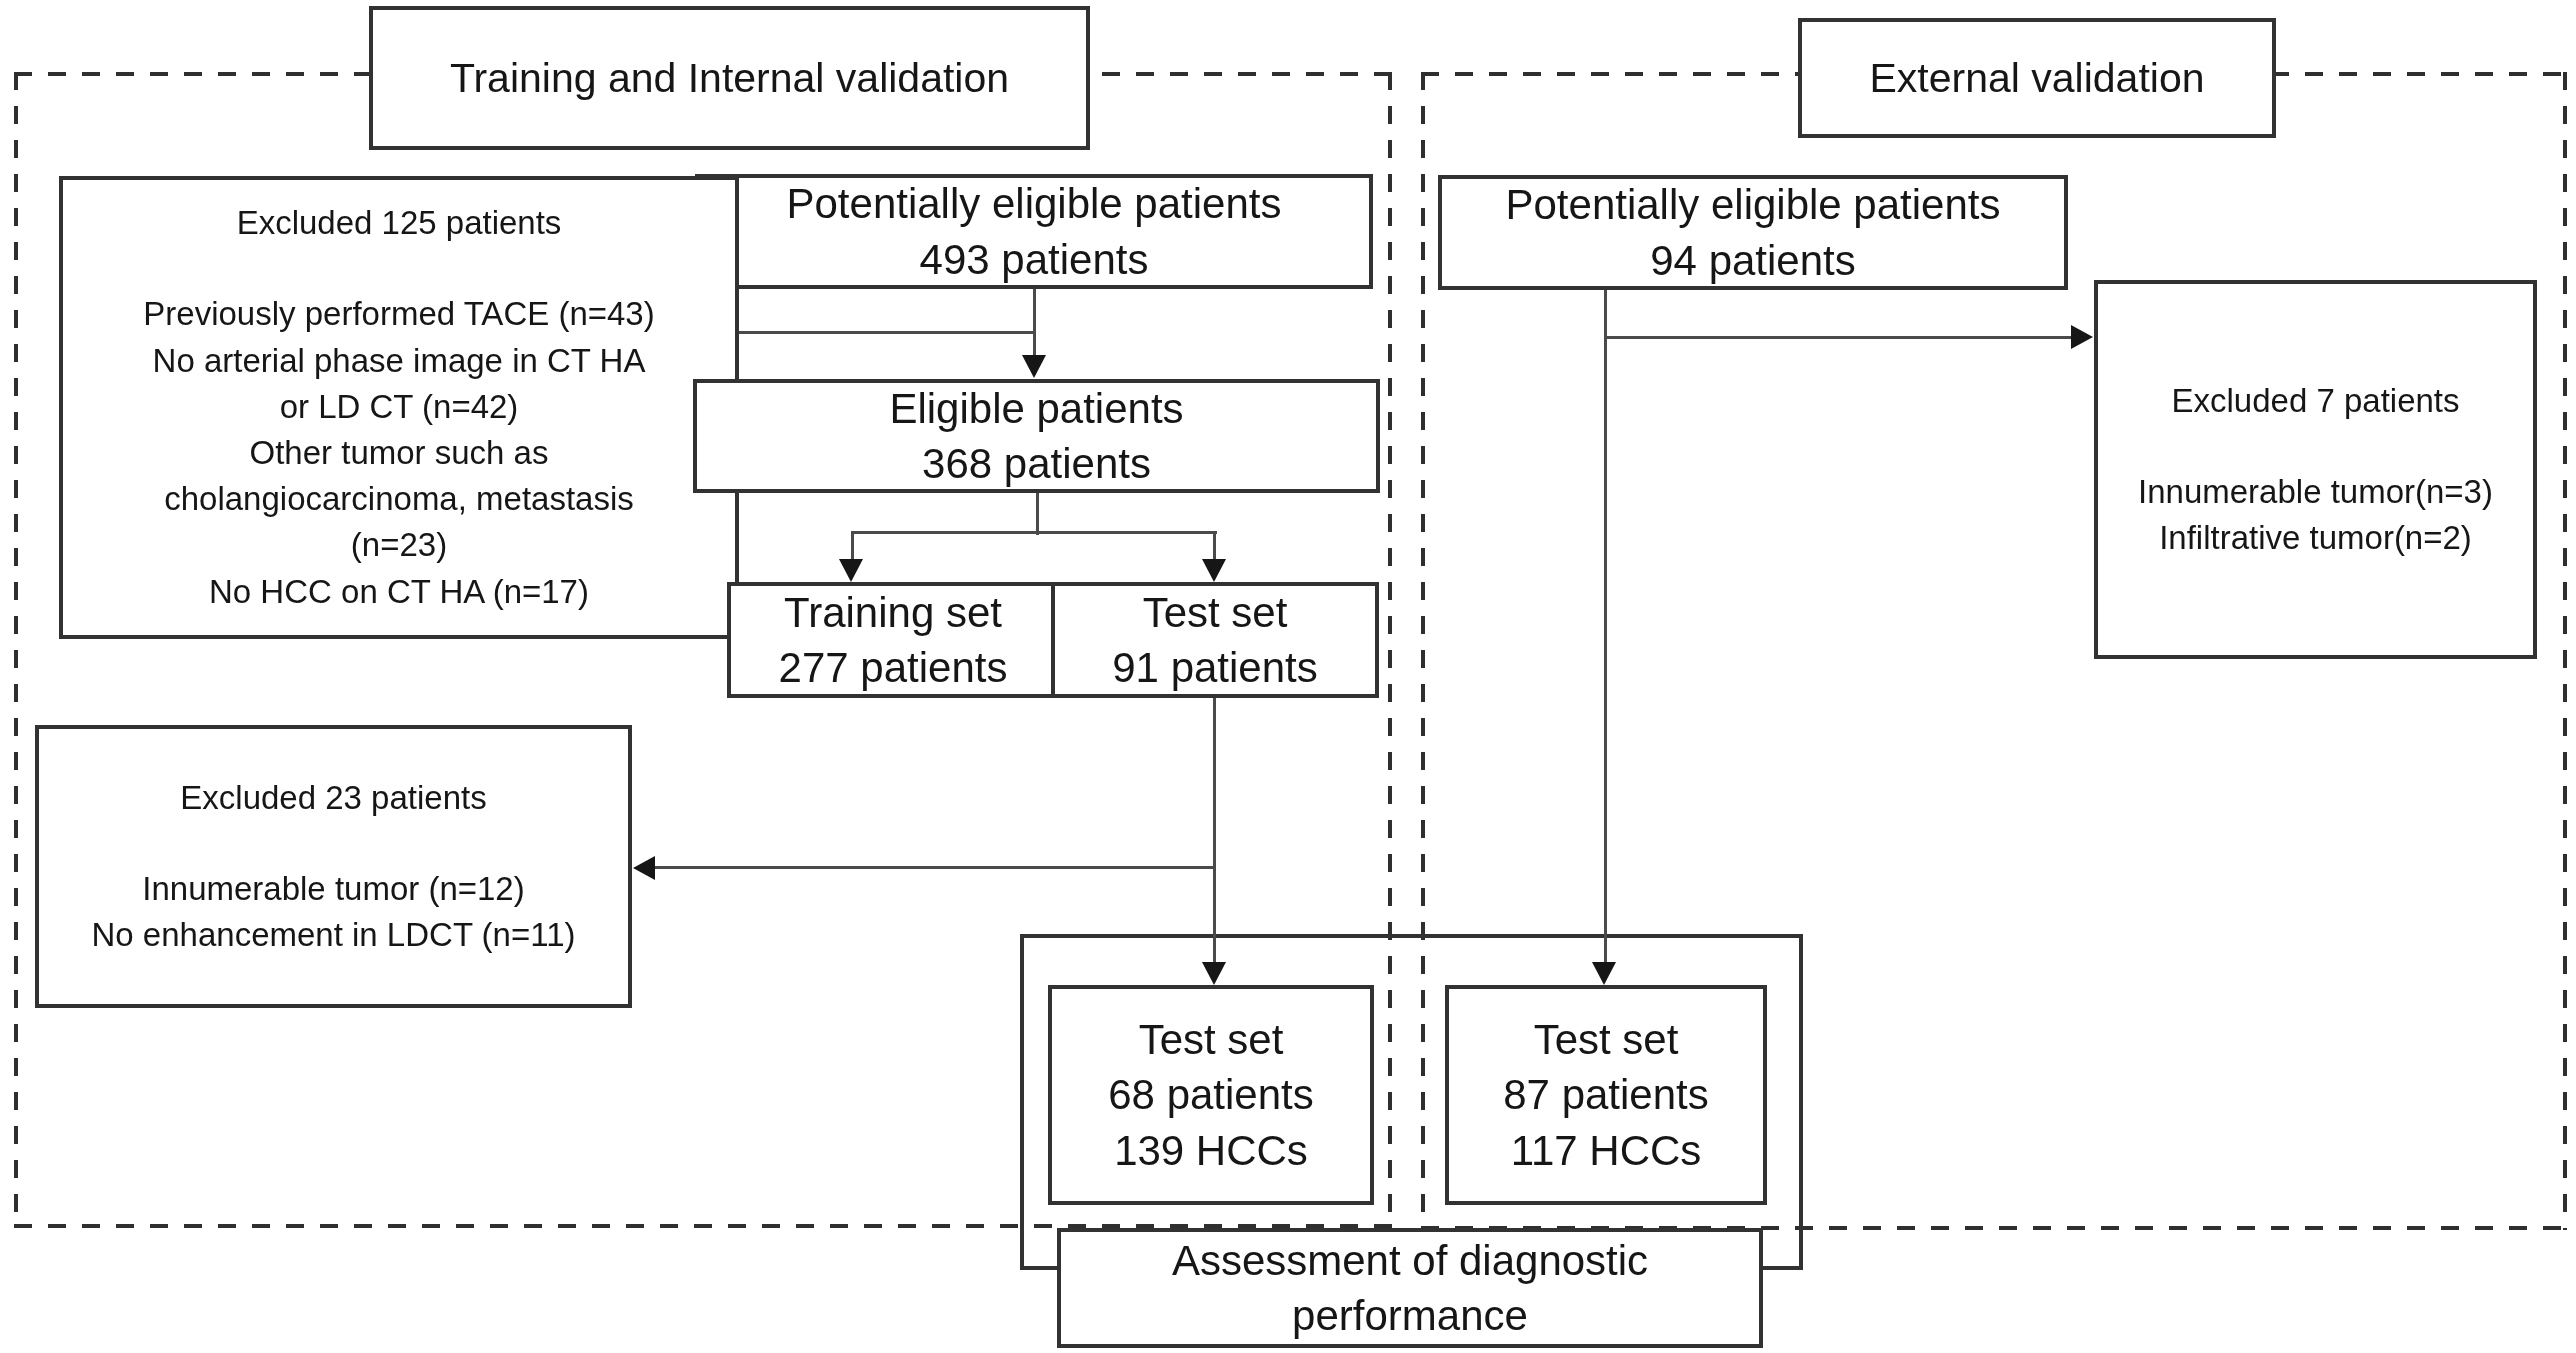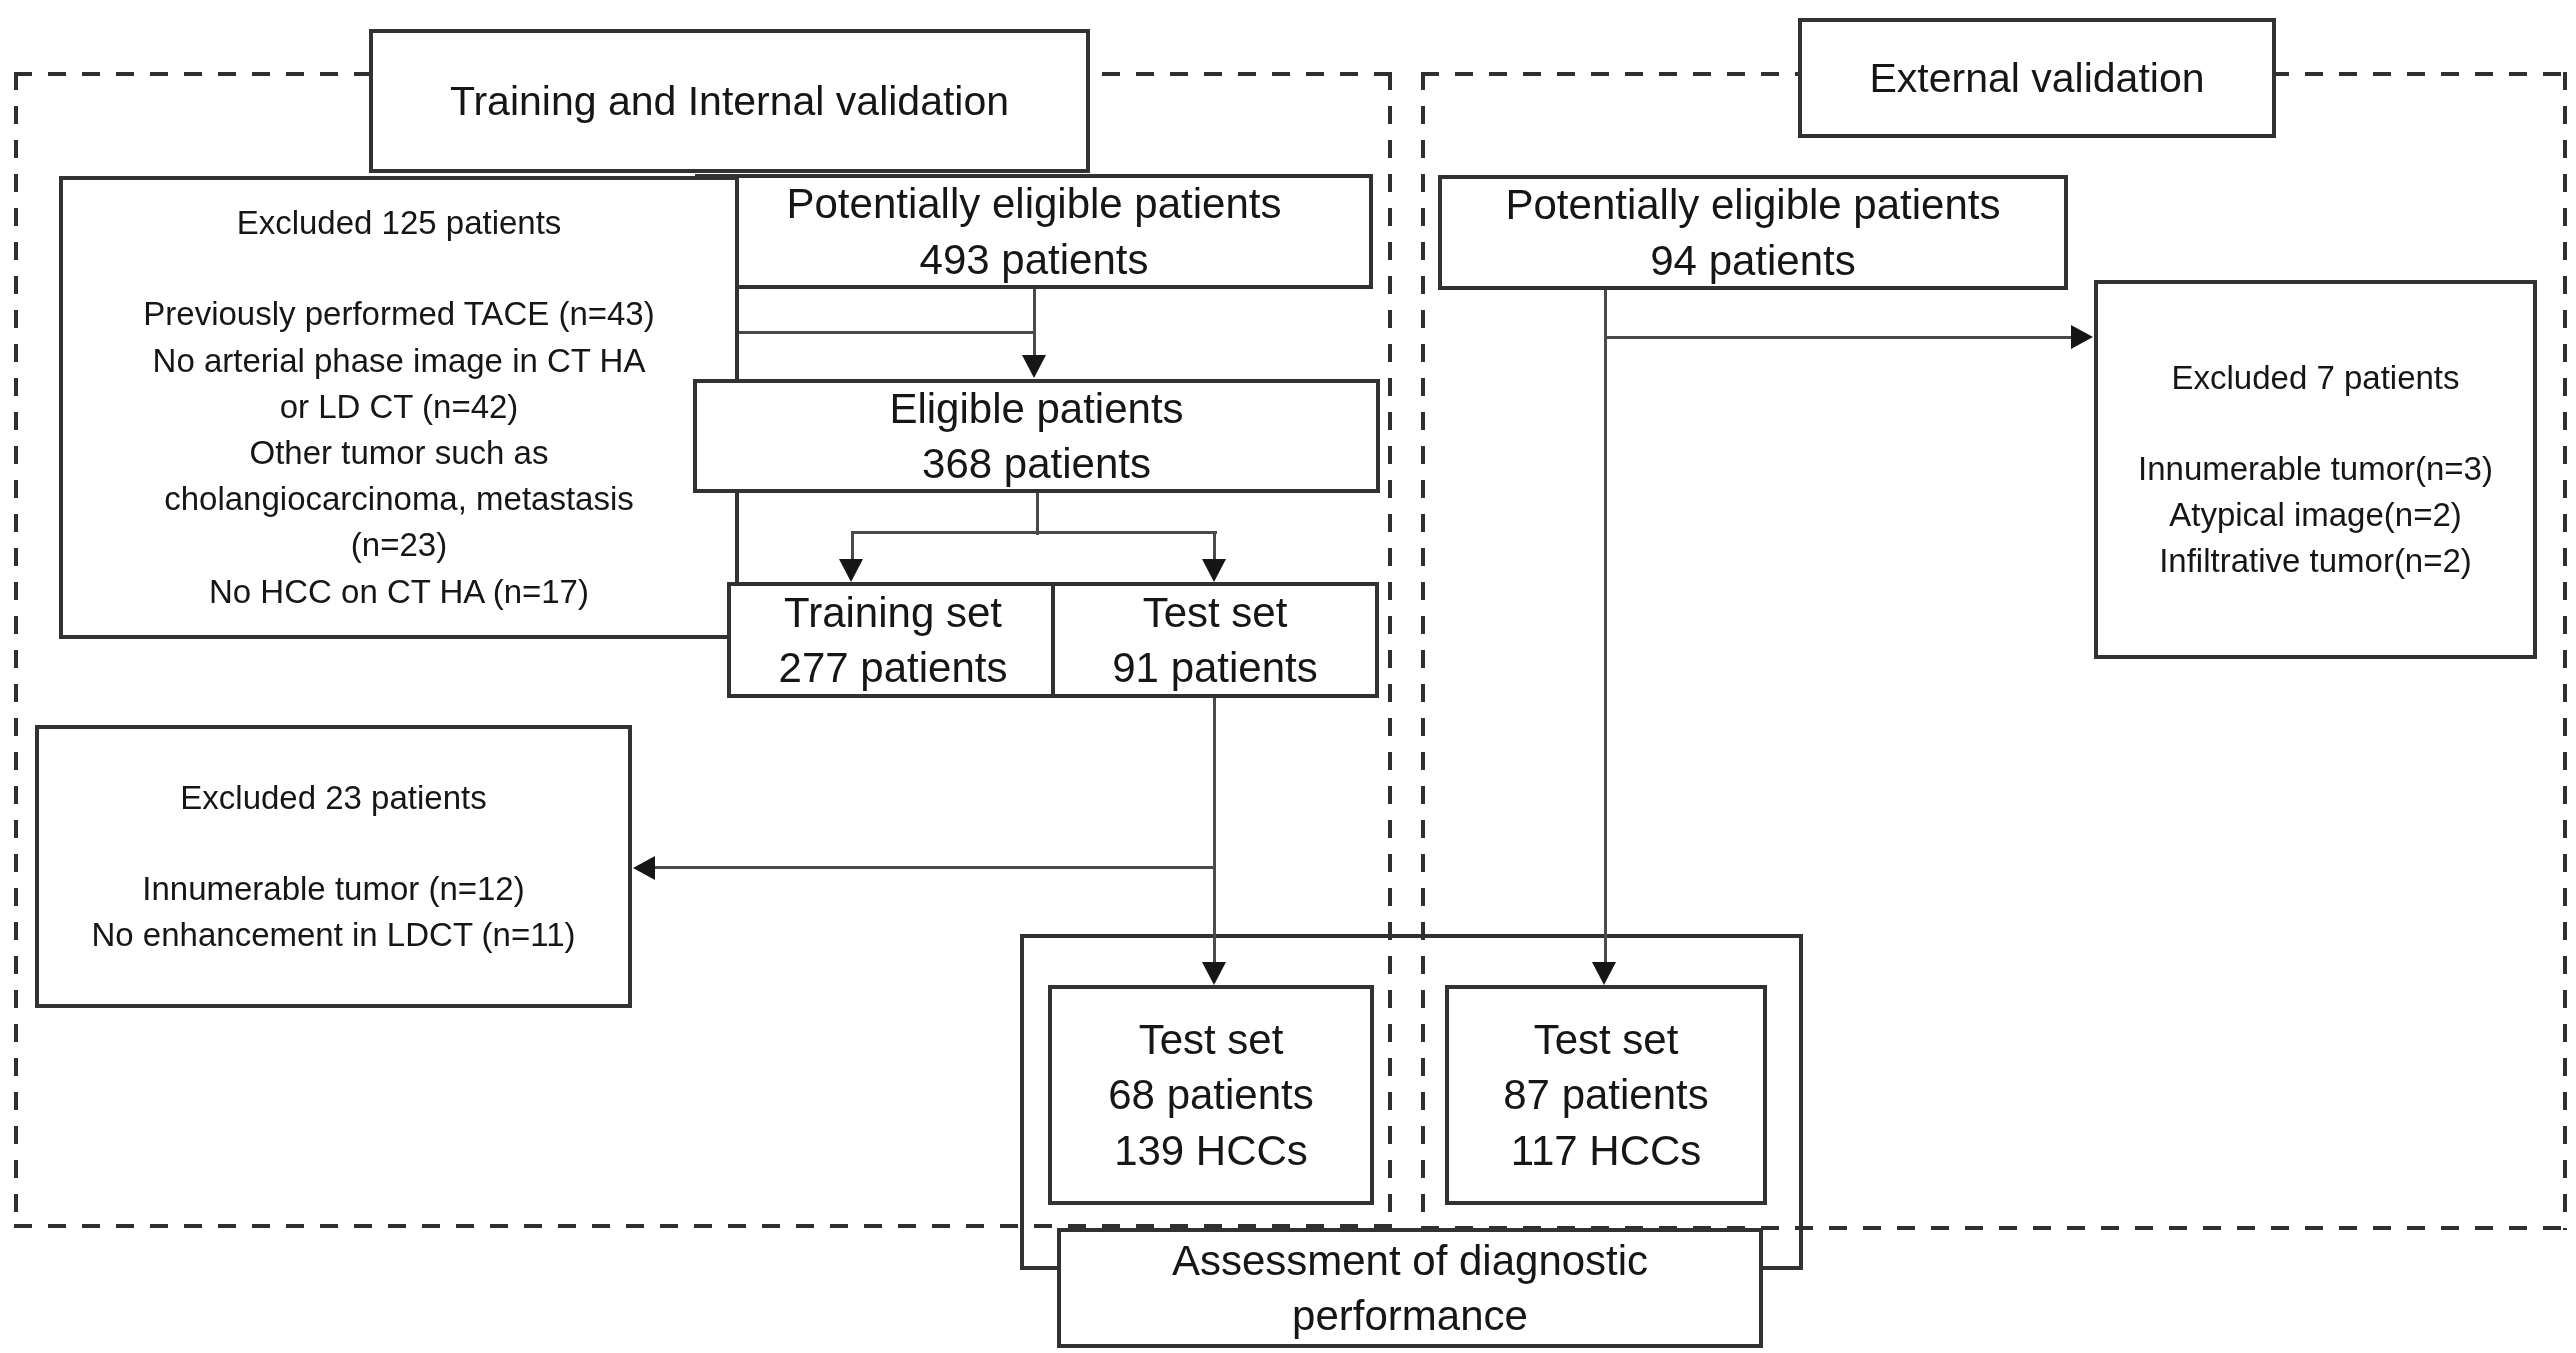--- a/index.html
+++ b/index.html
@@ -47,21 +47,21 @@
     align-items: center;
     justify-content: center;
     text-align: center;
     z-index: 4;
   }
   .title-box { font-size: 41px; z-index: 5; letter-spacing: 0px; }
   .flow      { font-size: 42px; line-height: 1.32; }
   .side      { font-size: 33px; line-height: 1.40; }
   .side .side-title { margin-bottom: 45px; }
 
-  #title-training { left: 369px;  top: 29px; width: 721px; height: 144px; }
+  #title-training { left: 369px;  top: 6px; width: 721px; height: 144px; }
   #title-external { left: 1798px; top: 18.3px; width: 478px;  height: 120px; }
 
   #box-493    { left: 695px;  top: 174px;  width: 678px; height: 115px; }
   #box-excl125{ left: 27px;   top: 176px;  width: 680px; height: 463px; margin-left: 32px; }
   #box-368    { left: 693px;  top: 379px;  width: 687px; height: 114px; }
   #box-train  { left: 687px;  top: 582px;  width: 332px; height: 116px; margin-left: 40px; }
   #box-test91 { left: 1051px; top: 582px;  width: 328px; height: 116px; }
   #box-excl23 { left: 35px;   top: 725px; width: 597px; height: 283px; }
   #box-94     { left: 1438px; top: 175px;  width: 630px; height: 115px; }
   #box-excl7  { left: 2094px; top: 280px;  width: 443px; height: 379px; }
@@ -213,21 +213,20 @@
 
   <div class="box flow" id="box-94">
       <div>Potentially eligible patients</div>
       <div>94 patients</div>
     </div>
 
   <div class="box side" id="box-excl7">
     <div class="side-title">Excluded 7 patients</div>
     <div class="side-reasons">
         <div>Innumerable tumor(n=3)</div>
-        <div>Atypical image(n=2)</div>
         <div>Infiltrative tumor(n=2)</div>
       </div>
   </div>
 
   <div class="box flow" id="box-test87">
       <div>Test set</div>
       <div>87 patients</div>
       <div>117 HCCs</div>
     </div>
 

